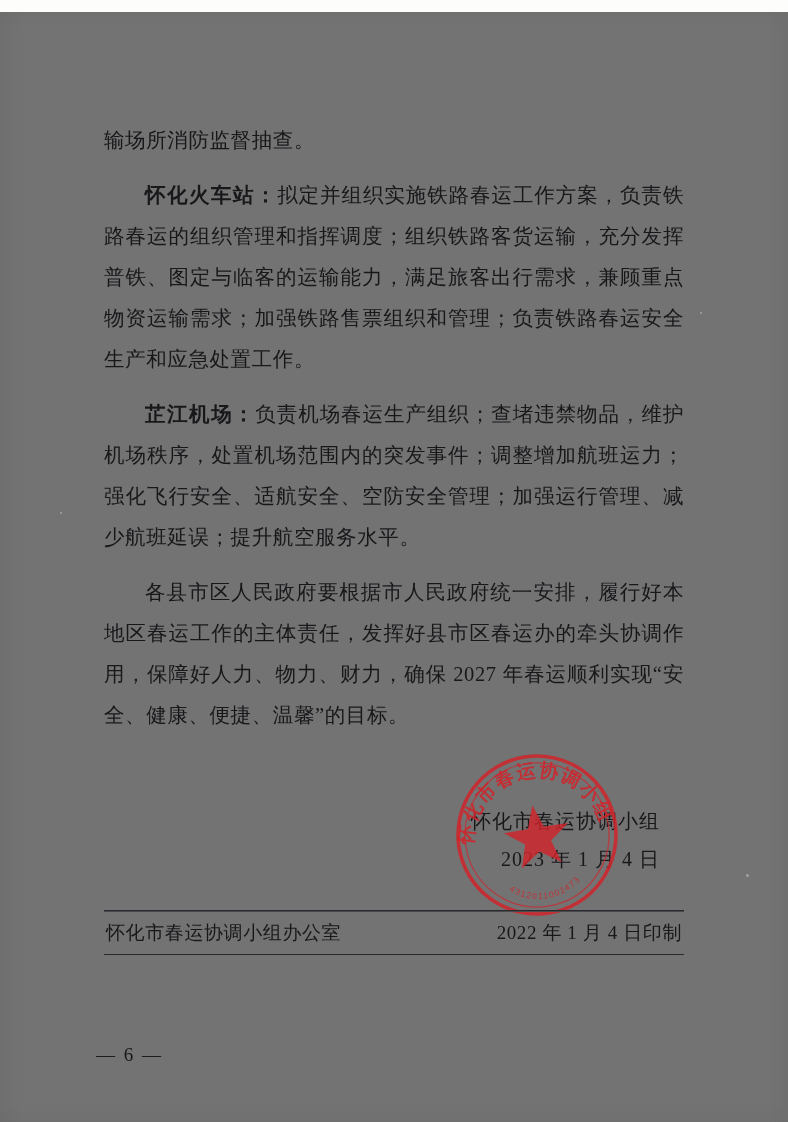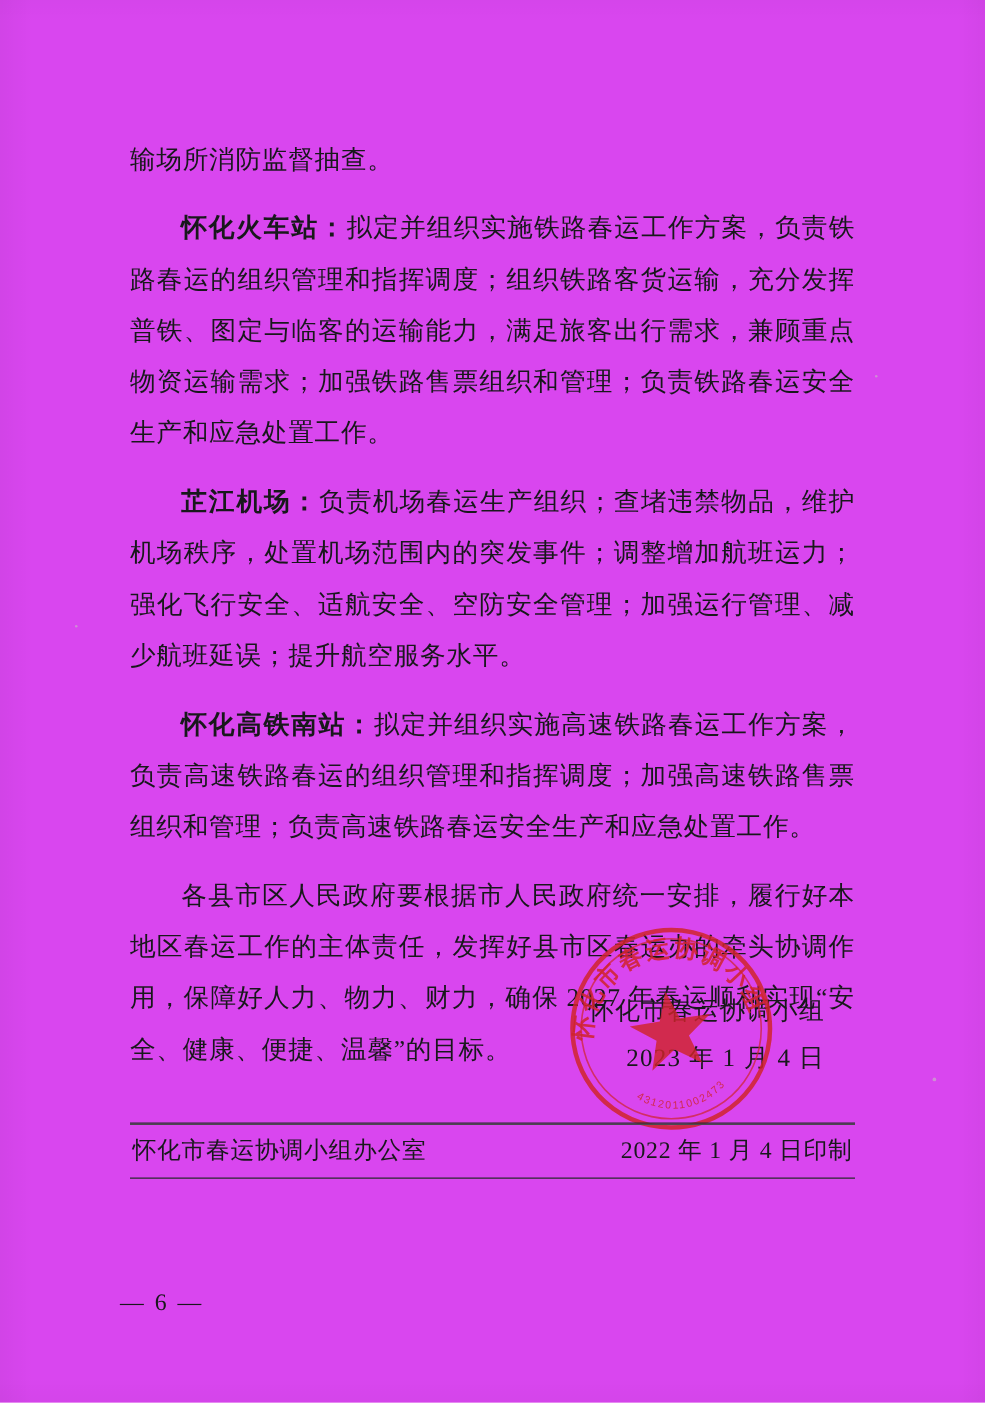--- a/index.html
+++ b/index.html
@@ -11,21 +11,22 @@
     height: 1122px;
     background: #fdfdfb;
     font-family: "Liberation Serif", "DejaVu Serif", serif;
     color: #17171a;
     overflow: hidden;
     position: relative;
   }
   .page {
     position: absolute;
     inset: 0;
-    background: #d946ef;
+    background: #737373;
+    margin-top: 12px;
   }
   
   .paper-tint {
     position: absolute;
     inset: 0;
     background:
       linear-gradient(90deg, rgba(0,0,0,0.035) 0px, rgba(0,0,0,0.0) 26px),
       linear-gradient(270deg, rgba(0,0,0,0.03) 0px, rgba(0,0,0,0.0) 22px),
       linear-gradient(180deg, rgba(0,0,0,0.02) 0px, rgba(0,0,0,0.0) 18px),
       linear-gradient(0deg, rgba(0,0,0,0.025) 0px, rgba(0,0,0,0.0) 20px);
@@ -132,21 +133,20 @@
 <div class="page">
   <div class="paper-tint"></div>
 
   <div class="content">
     <p class="para"><span>输场所消防监督抽查。</span></p>
 
     <p class="para indent"><span class="lead">怀化火车站：</span><span>拟定并组织实施铁路春运工作方案，负责铁路春运的组织管理和指挥调度；组织铁路客货运输，充分发挥普铁、图定与临客的运输能力，满足旅客出行需求，兼顾重点物资运输需求；加强铁路售票组织和管理；负责铁路春运安全生产和应急处置工作。</span></p>
 
     <p class="para indent"><span class="lead">芷江机场：</span><span>负责机场春运生产组织；查堵违禁物品，维护机场秩序，处置机场范围内的突发事件；调整增加航班运力；强化飞行安全、适航安全、空防安全管理；加强运行管理、减少航班延误；提升航空服务水平。</span></p>
 
-    <p class="para indent"><span class="lead">怀化高铁南站：</span><span>拟定并组织实施高速铁路春运工作方案，负责高速铁路春运的组织管理和指挥调度；加强高速铁路售票组织和管理；负责高速铁路春运安全生产和应急处置工作。</span></p>
 
     <p class="para indent"><span>各县市区人民政府要根据市人民政府统一安排，履行好本地区春运工作的主体责任，发挥好县市区春运办的牵头协调作用，保障好人力、物力、财力，确保 2027 年春运顺利实现“安全、健康、便捷、温馨”的目标。</span></p>
   </div>
 
   <div class="sign-block">
     <div class="sign-line">怀化市春运协调小组</div>
     <div class="sign-line">2023 年 1 月 4 日</div>
   </div>
 
   <div class="seal">

